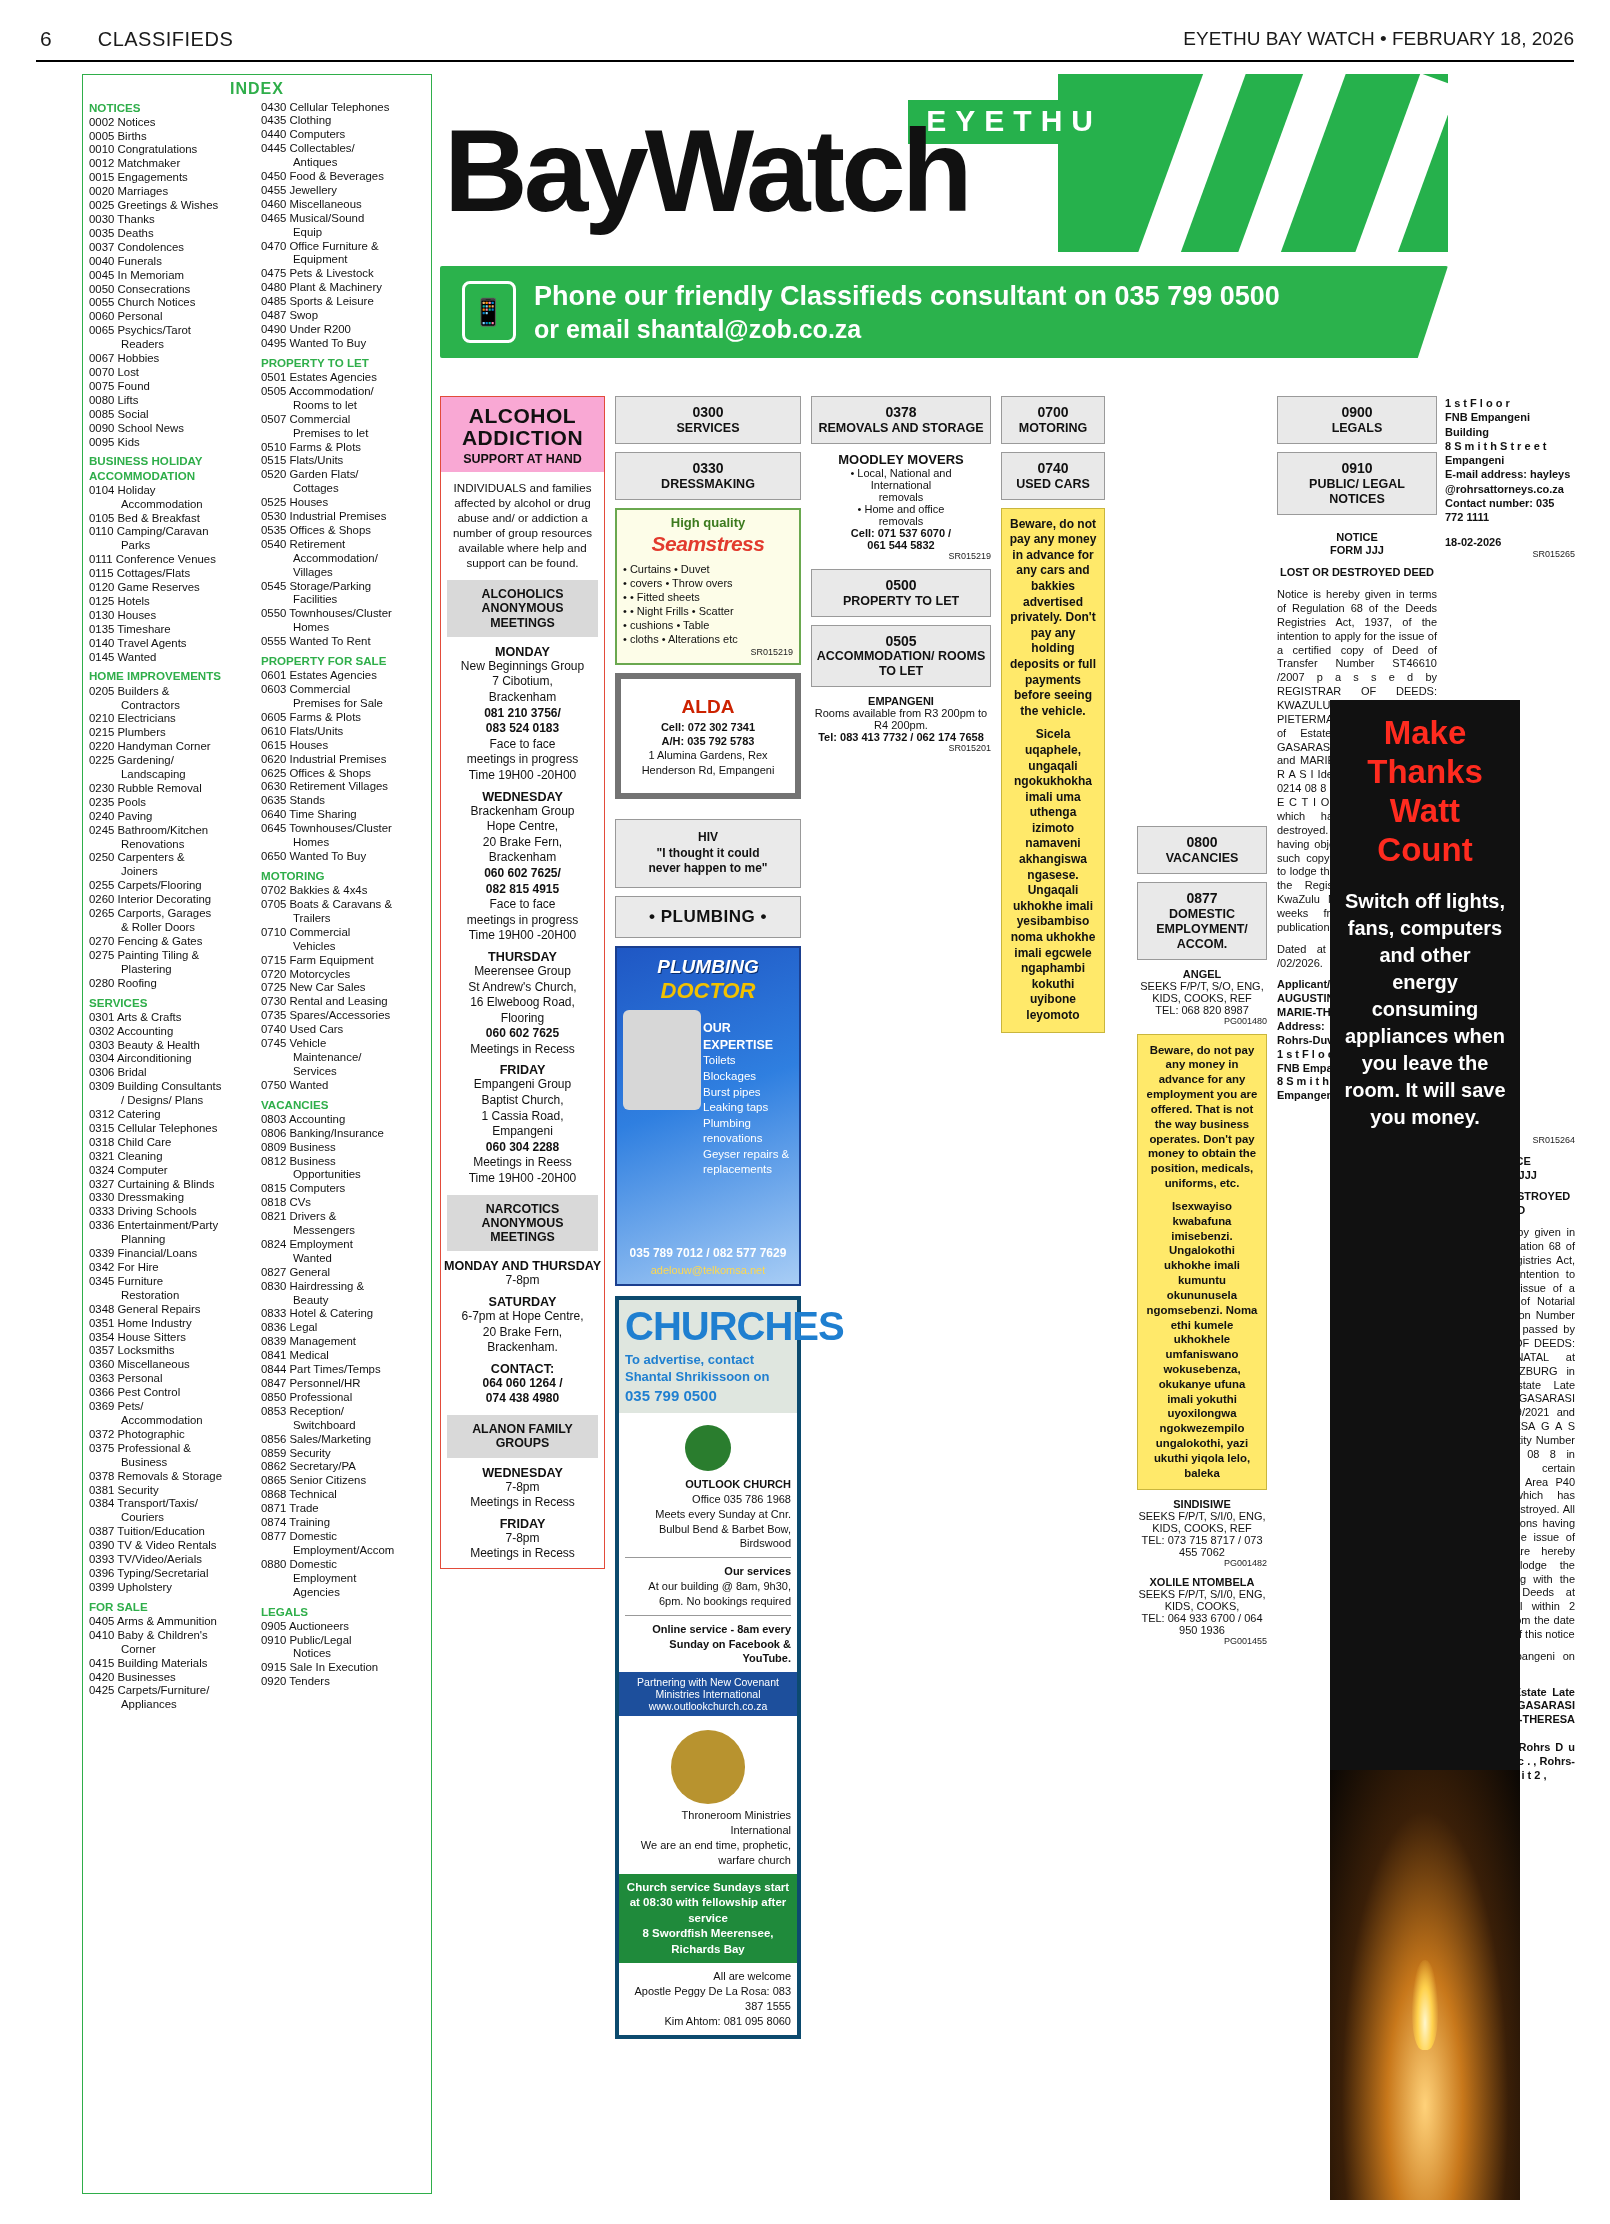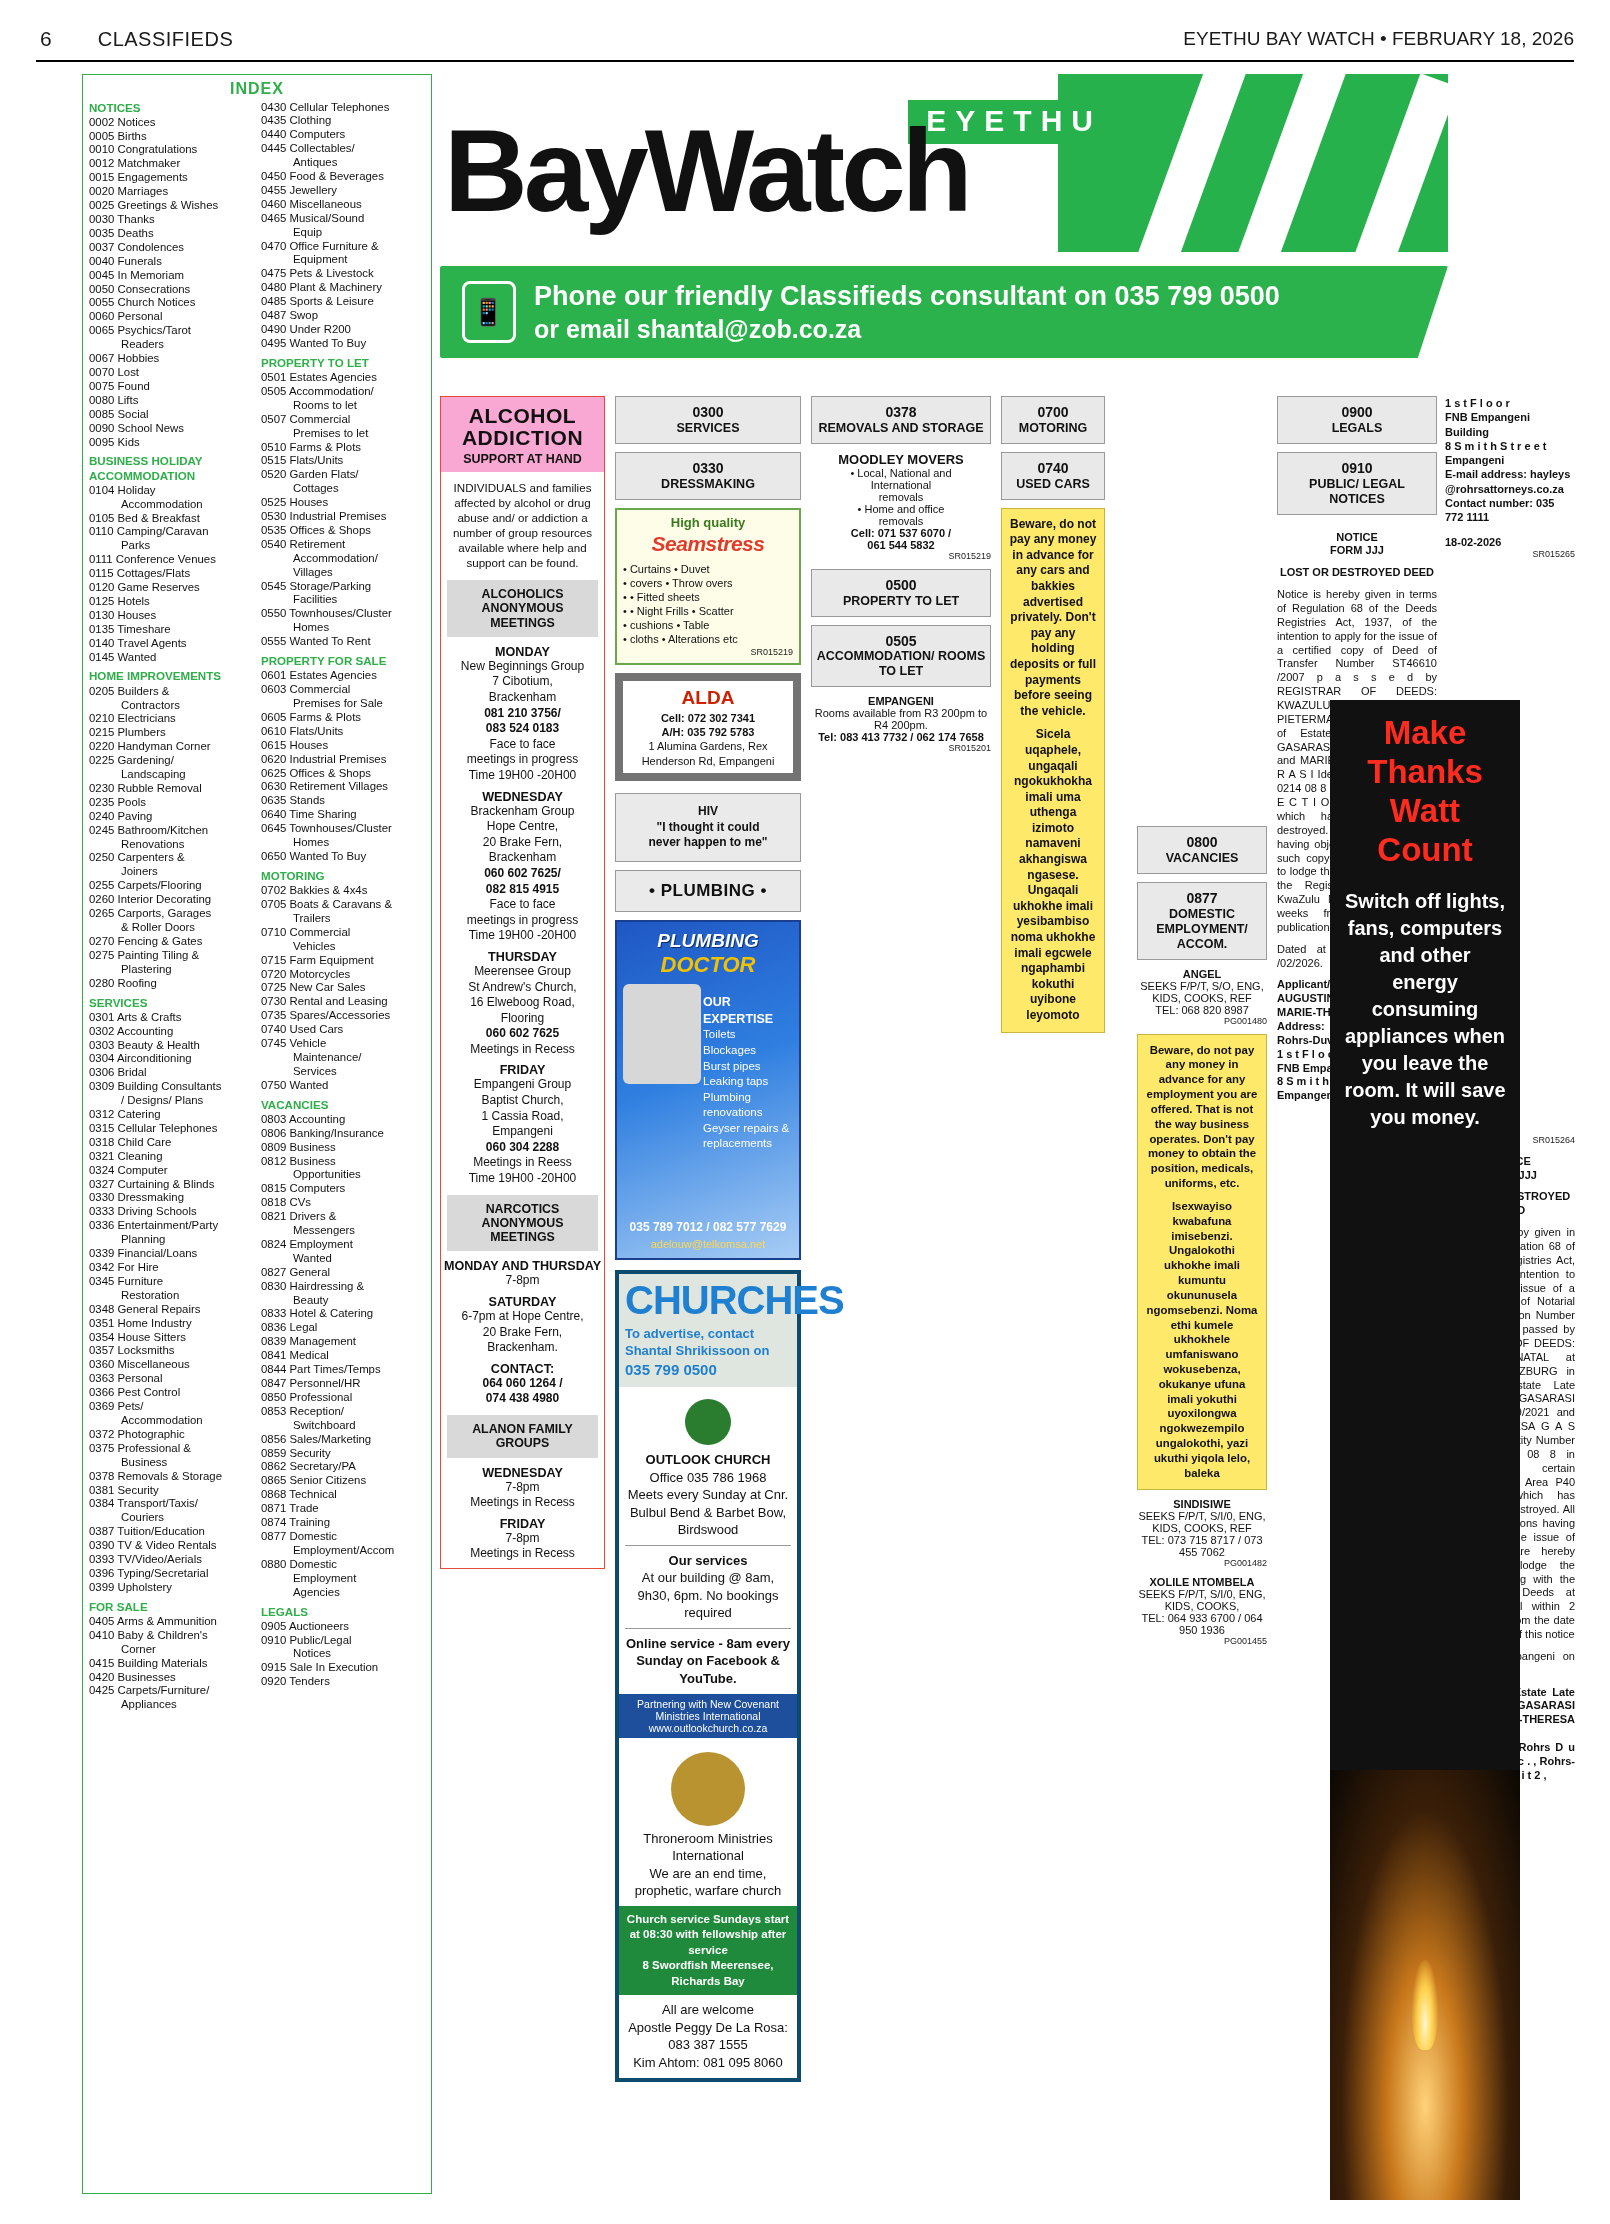--- a/index.html
+++ b/index.html
@@ -122,22 +122,22 @@
   .seam {
     border:2px solid #6aa84f; background:#fdfde8; padding:5px 6px; text-align:center;
     font-size:11px; line-height:1.28; margin-bottom:8px;
   }
   .seam .hq { color:#3c7a1e; font-weight:bold; font-size:13px; }
   .seam .logo { color:#e23b2e; font-weight:bold; font-style:italic; font-size:21px; letter-spacing:-.5px; }
   .seam ul { margin:4px 0 0; padding:0; list-style:none; text-align:left; }
   .seam li:before { content:"• "; }
 
   .alda {
-    border:8px solid #737373; background:#fff; text-align:center; padding:5px 4px;
-    font-size:11px; line-height:1.3; margin-bottom:12px;
+    border:6px solid #737373; background:#fff; text-align:center; padding:16px 4px;
+    font-size:11px; line-height:1.3; margin-bottom:20px;
   }
   .alda .nm { color:#cc2200; font-weight:bold; font-size:19px; }
 
   .hivbox {
     border:1px solid #999; background:#eaeaea; text-align:center; font-size:12px;
     padding:10px 6px; line-height:1.3; margin-bottom:8px; font-weight:bold;
   }
   .plumbhead {
     border:1px solid #999; background:#eaeaea; text-align:center; font-weight:bold;
     font-size:17px; padding:10px 4px; margin-bottom:8px; letter-spacing:.5px;
@@ -157,21 +157,21 @@
   .plumbad .wrench { position:absolute; left:6px; top:62px; width:78px; height:100px; background:#d7d7d7; border-radius:6px; }
   .plumbad .phone { position:absolute; bottom:24px; left:0; right:0; text-align:center; color:#fff; font-weight:bold; font-size:12px; }
   .plumbad .mail { position:absolute; bottom:8px; left:0; right:0; text-align:center; color:#ffd84d; font-size:11px; }
 
   
   .churchbox { border:4px solid #0c4a6e; margin-bottom:8px; }
   .ch-hero { background:#dfe6df; padding:6px 6px 8px; }
   .ch-hero .ttl { color:#1f7fd0; font-size:40px; font-weight:bold; letter-spacing:-1px; line-height:1; }
   .ch-hero .sub { color:#1f7fd0; font-size:13px; font-weight:bold; margin-top:6px; line-height:1.3; }
   .ch-hero .sub .p { font-size:15px; }
-  .ch-body { padding:6px; font-size:13px; text-align:center; line-height:1.35; }
+  .ch-body { padding:6px; font-size:11px; text-align:right; line-height:1.35; }
   .ch-body .bld { font-weight:bold; }
   .ch-band { background:#1d4f9c; color:#fff; font-size:10.5px; text-align:center; padding:4px 2px; }
   .ch-green { background:#1f8a3b; color:#fff; font-size:11.5px; font-weight:bold; text-align:center; padding:6px 4px; line-height:1.35; }
   .logo-circle { width:46px; height:46px; border-radius:50%; background:#2a7d2e; margin:6px auto; }
   .tribe { width:74px; height:74px; border-radius:50%; background:#b8932f; margin:8px auto 4px; }
 
   
   .beware {
     background:#ffe96a; border:1px solid #c9b63d; font-weight:bold; font-size:12px;
     line-height:1.3; padding:8px 7px; text-align:center; margin-bottom:8px;

